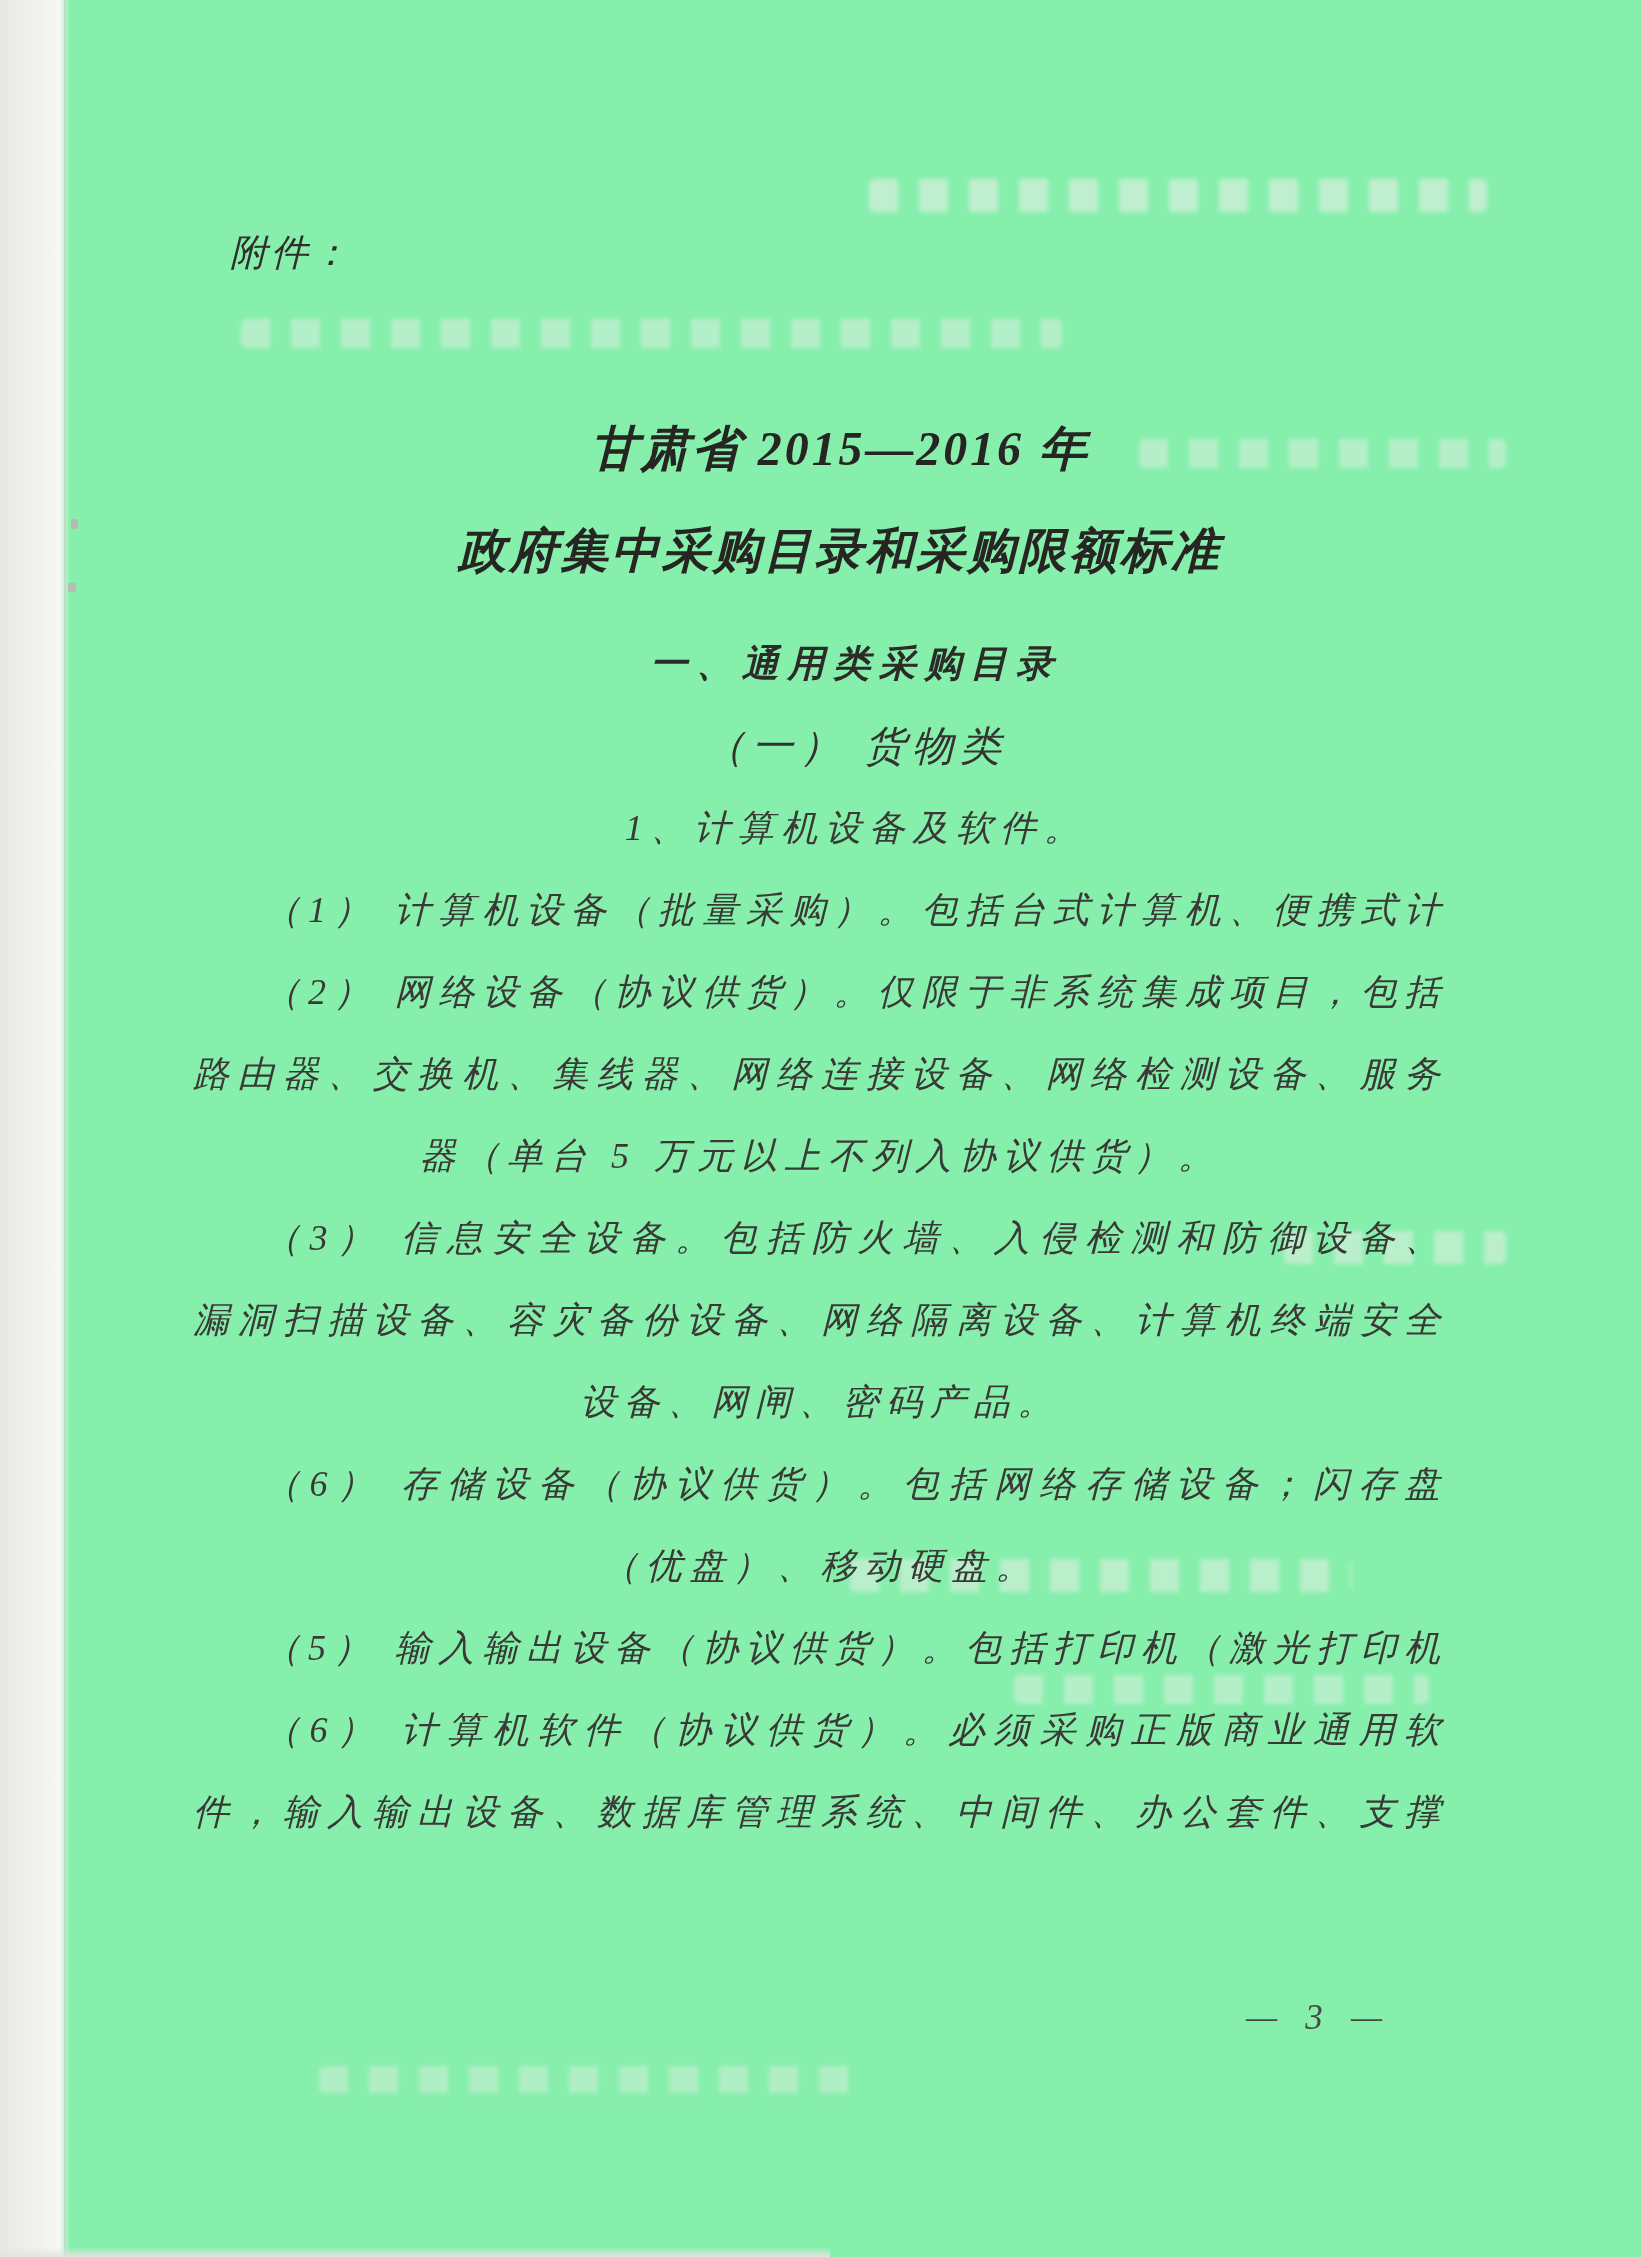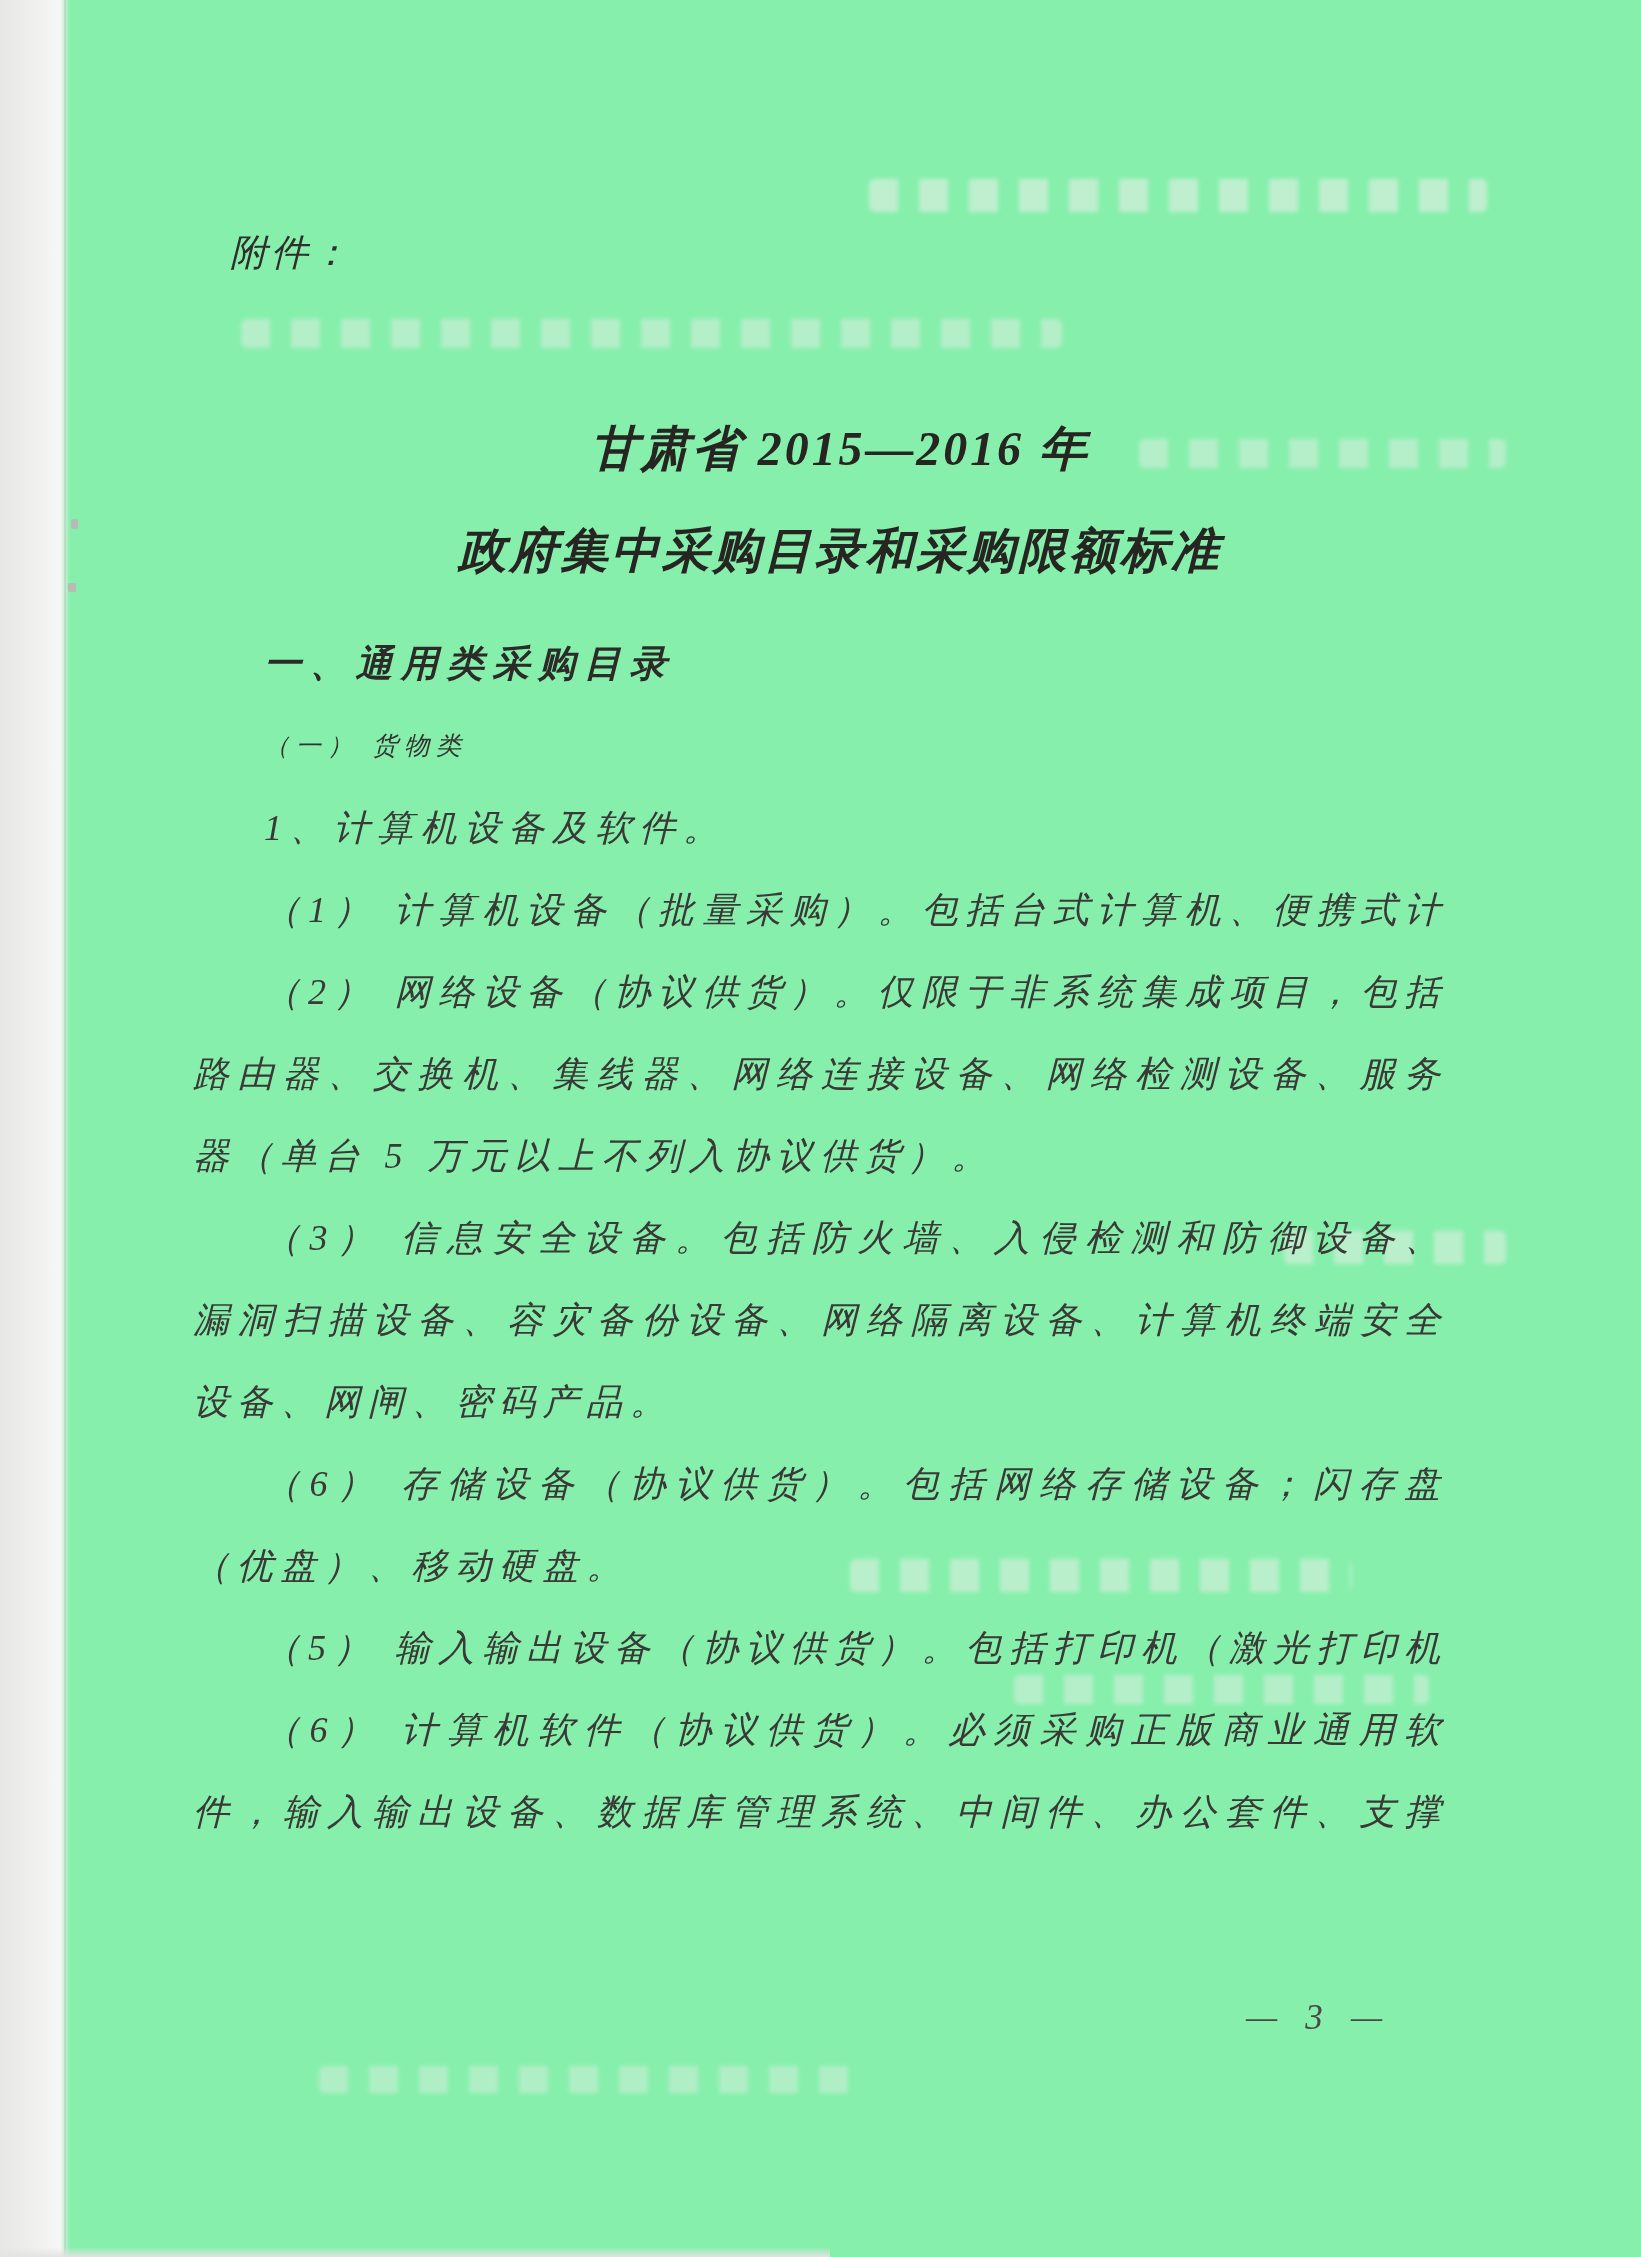--- a/index.html
+++ b/index.html
@@ -80,37 +80,37 @@
   }
   .body-text {
     position: absolute;
     left: 193px;
     top: 623px;
     width: 1255px;
     font-size: 36px;
     line-height: 82px;
     letter-spacing: 7.7px;
   }
-  .body-line { white-space: nowrap; }
+  .body-line { white-space: nowrap; text-align: center; }
   .body-line.just {
     white-space: normal;
     text-align: justify;
     text-align-last: justify;
   }
   .body-line.indent { padding-left: 71px; }
   .body-line.just.indent { text-indent: 71px; padding-left: 0; }
   .body-line.hei {
     font-family: "Liberation Sans", "DejaVu Sans", sans-serif;
     font-weight: bold;
     letter-spacing: 8.7px;
     font-size: 37px;
     color: #2c2b28;
   }
   .body-line.kai {
-    font-size: 25px;
+    font-size: 41px;
     letter-spacing: 6.8px;
     color: #343330;
   }
   .page-number {
     position: absolute;
     left: 1246px;
     top: 1997px;
     font-size: 35px;
     line-height: 42px;
     letter-spacing: 9.7px;

